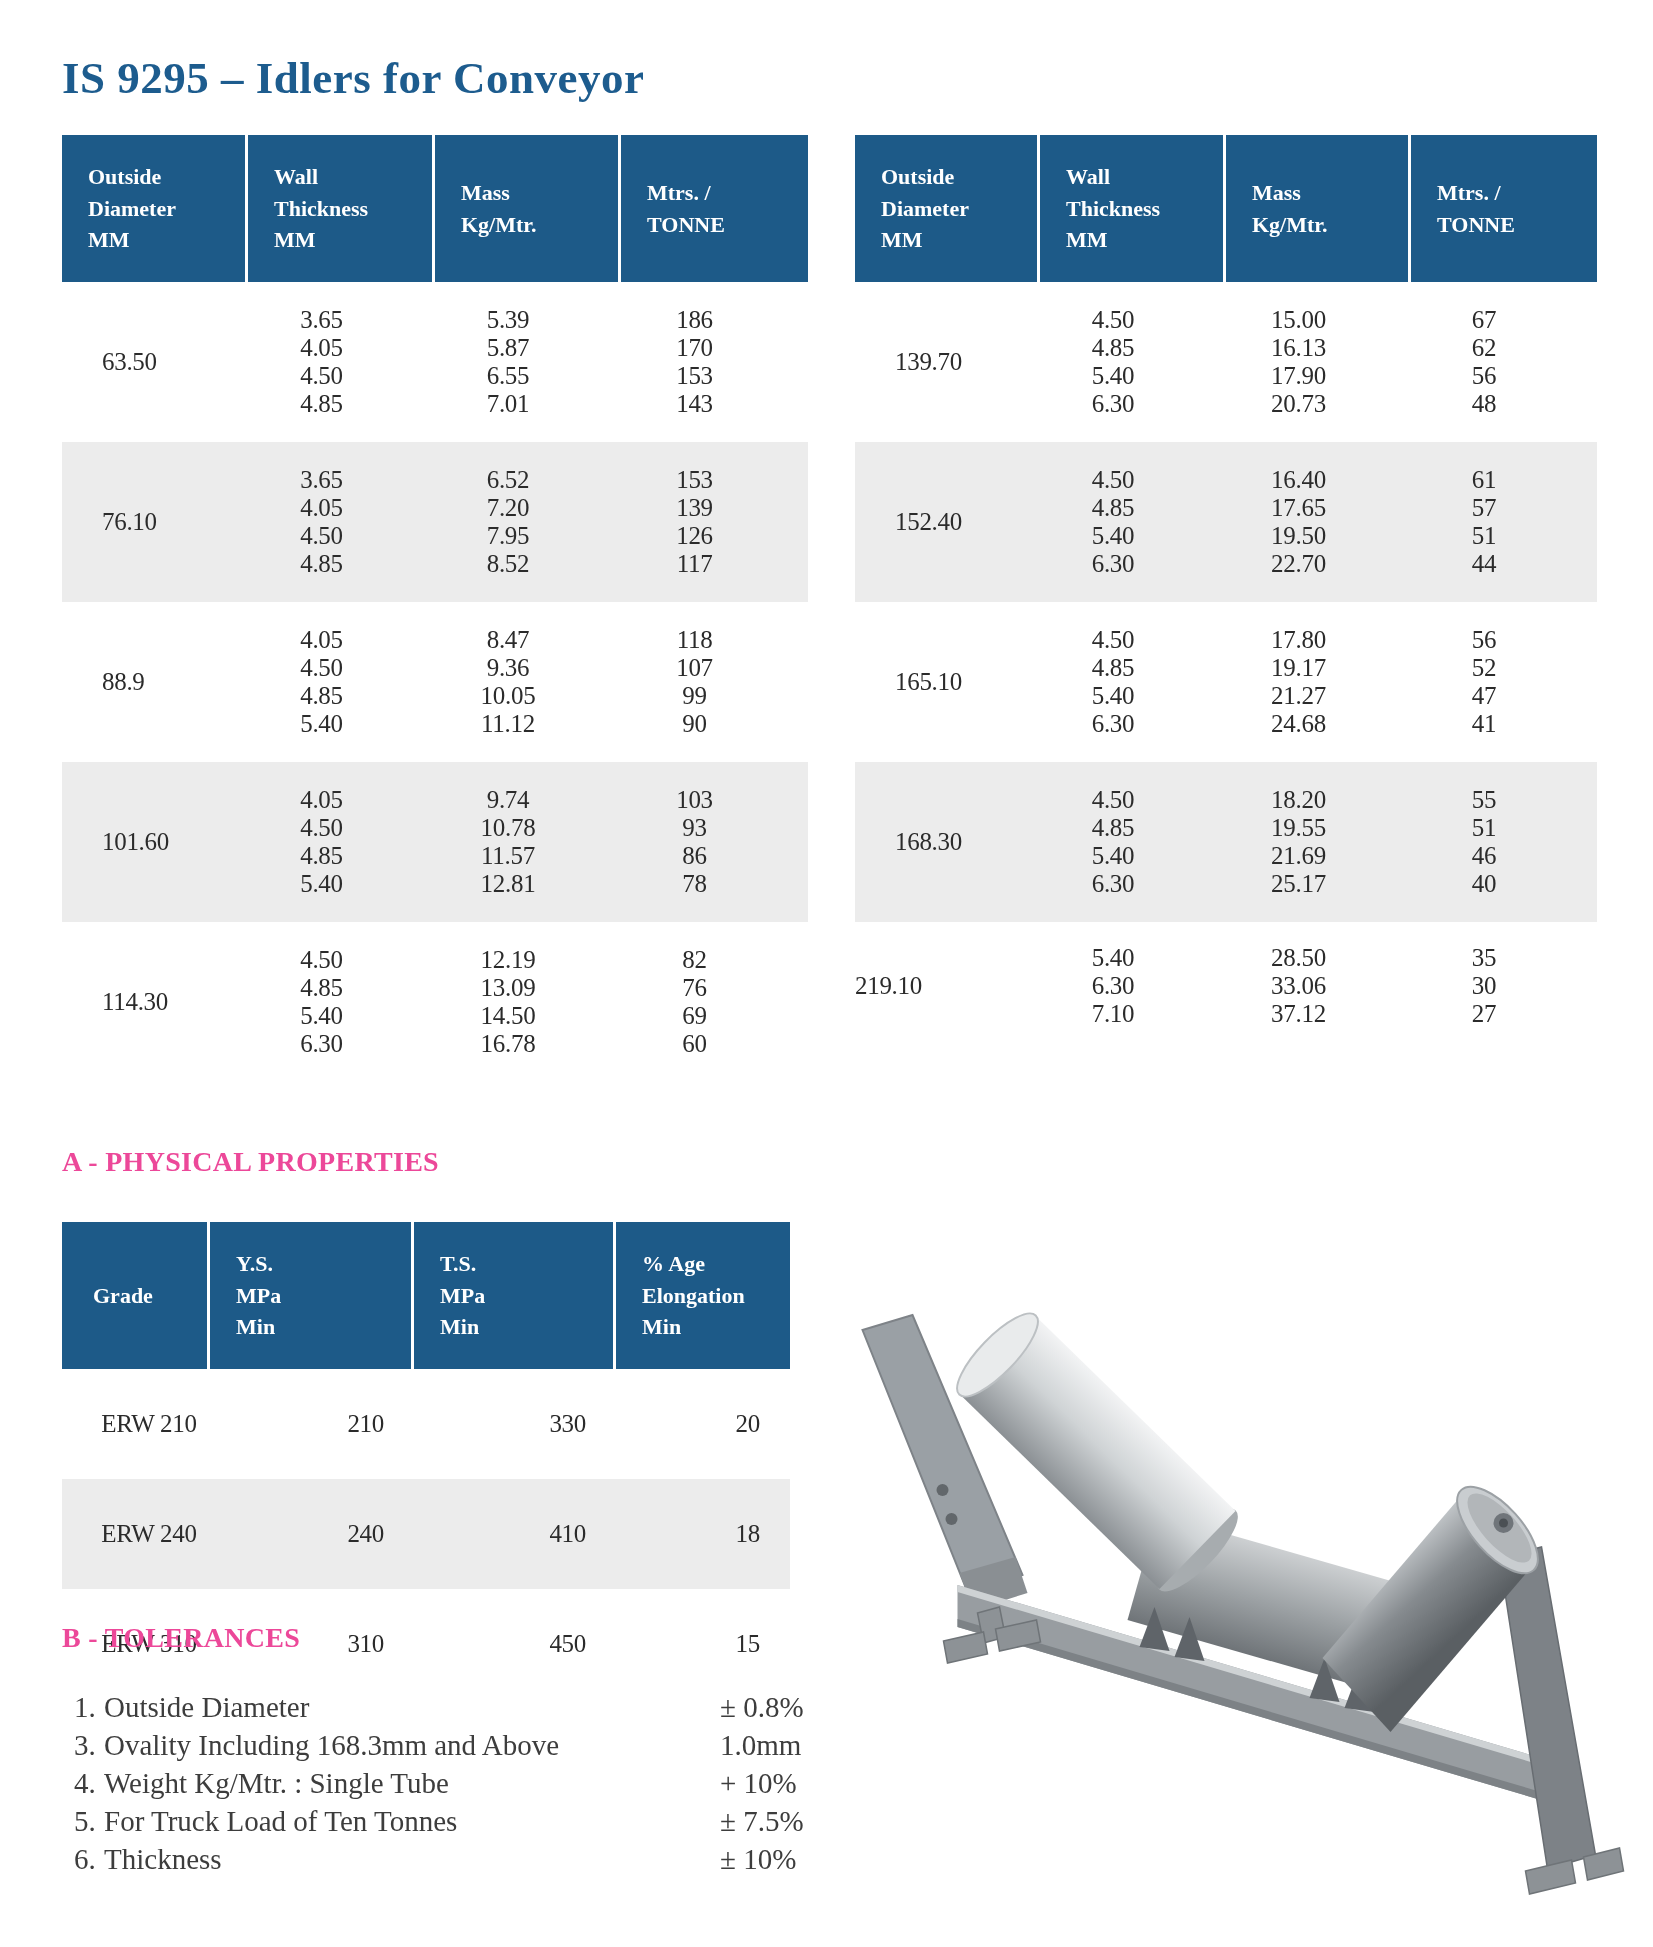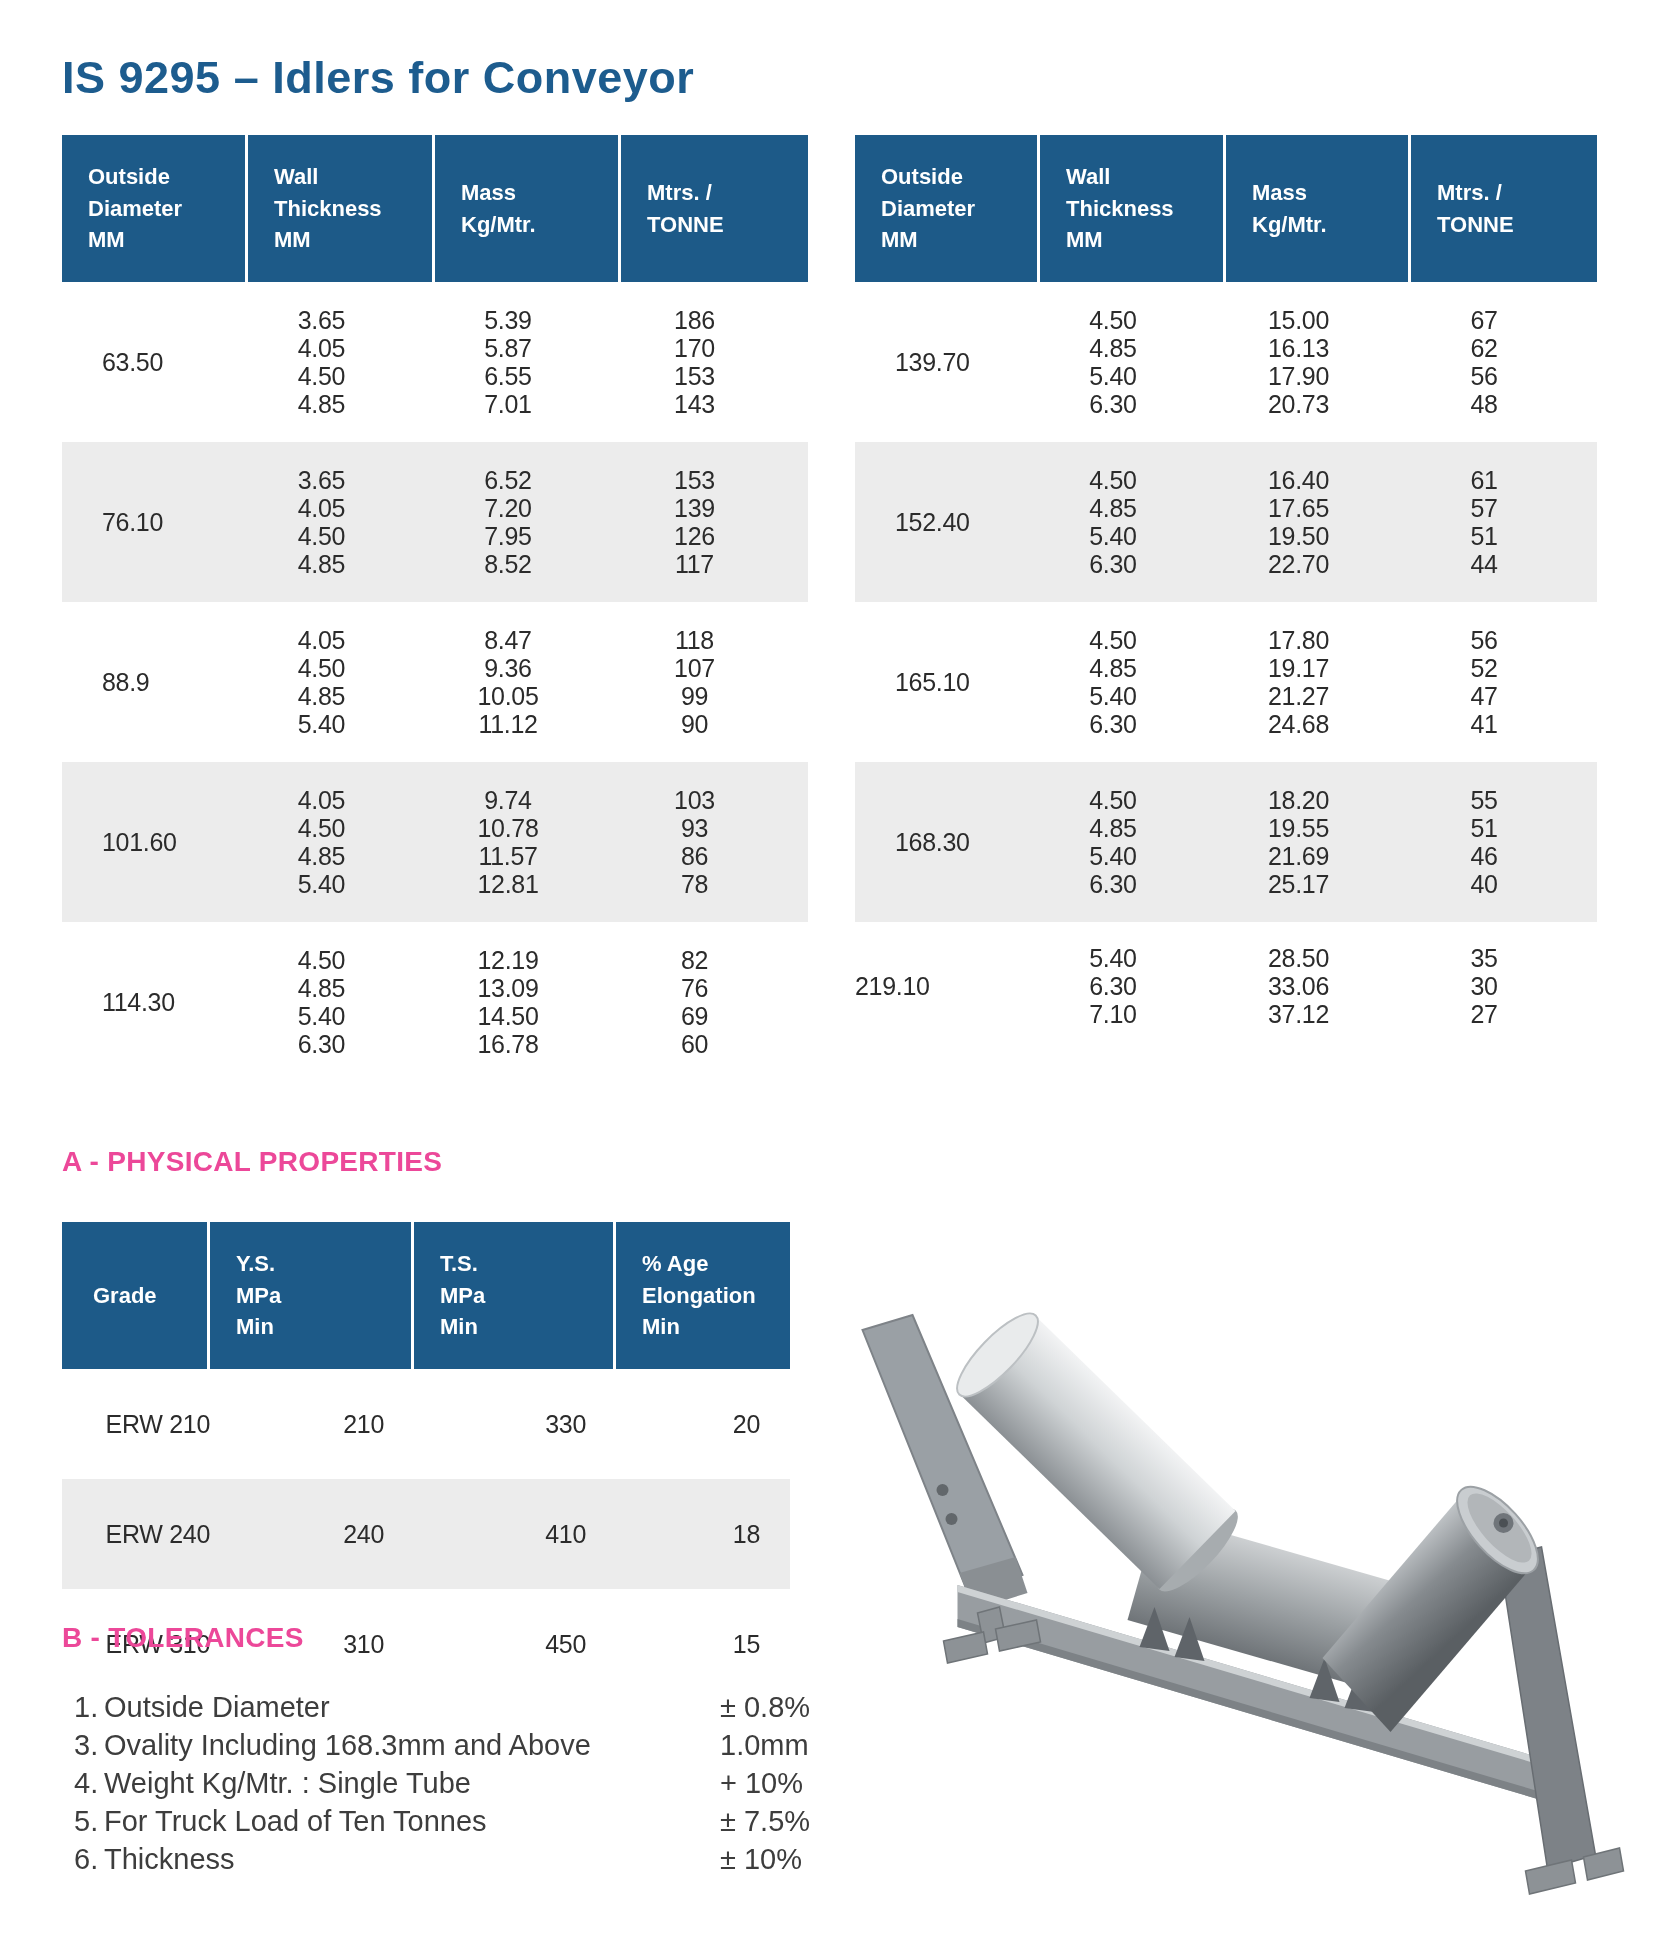--- a/index.html
+++ b/index.html
@@ -1,17 +1,17 @@
 <!DOCTYPE html>
 <html><head>
 <meta charset="utf-8">
 <style>
   html,body{margin:0;padding:0;background:#fff;}
   .page{position:relative;width:1653px;height:1947px;background:#ffffff;overflow:hidden;
-        font-family:Liberation Sans, sans-serif;color:#2b2b2b;}
+        font-family:Liberation Serif, serif;color:#2b2b2b;}
 
   .title{position:absolute;left:62px;top:52px;font-size:45px;font-weight:700;
          color:#1d5c8e;letter-spacing:.5px;}
 
   
   table.spec{border-collapse:separate;border-spacing:0;table-layout:fixed;}
   .t-left{position:absolute;left:62px;top:135px;width:746px;}
   .t-right{position:absolute;left:855px;top:135px;width:742px;}
   table.spec th{
     background:#1d5a88;color:#fff;font-size:22px;font-weight:700;text-align:left;
@@ -27,21 +27,21 @@
 
   
   .sec-heading{position:absolute;font-size:28px;font-weight:700;color:#ec4899;
                letter-spacing:.3px;}
   #secA{left:62px;top:1146px;}
   #secB{left:62px;top:1622px;}
   .t-props{position:absolute;left:62px;top:1222px;width:728px;}
   .t-props th{height:144px;padding:10px 8px;text-align:center;}
   .t-props th:first-child{text-align:left;padding-left:31px;}
   .t-props td{height:62px;padding:0;}
-  .t-props td.grade{padding-left:26px;text-align:right;}
+  .t-props td.grade{padding-left:26px;text-align:center;}
   .t-props td.val{text-align:right;padding-right:30px;}
   .t-props tbody tr:nth-child(even){background:#ececec;}
 
   
   .tol-list{position:absolute;left:62px;top:1688px;width:780px;font-size:29px;
             color:#3d3d3d;}
   .tol-row{position:relative;height:38px;line-height:38px;white-space:nowrap;}
   .tol-num{display:inline-block;width:42px;padding-left:12px;box-sizing:border-box;}
   .tol-label{display:inline-block;}
   .tol-value{position:absolute;left:658px;top:0;}

